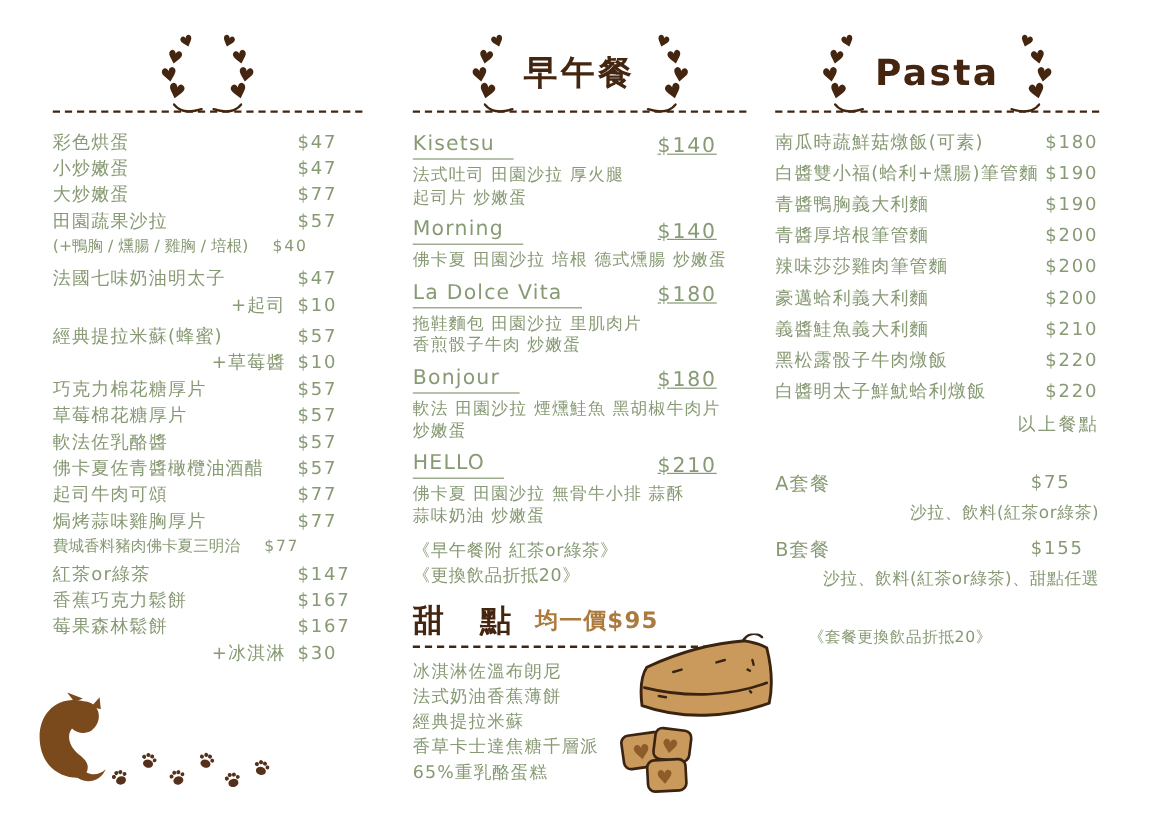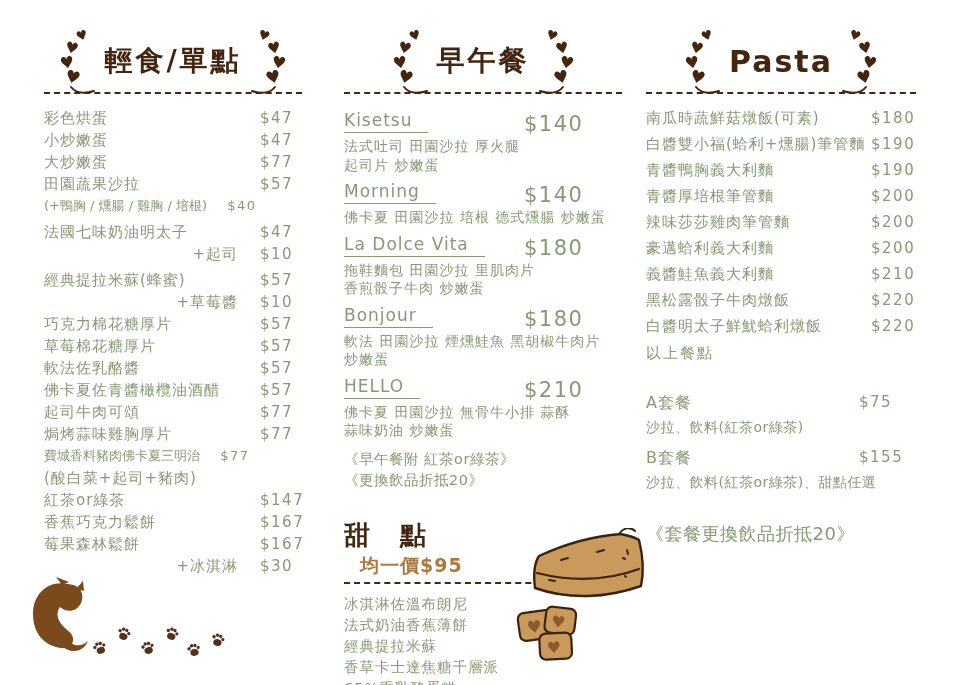--- a/index.html
+++ b/index.html
@@ -34,55 +34,55 @@
   .vine .h2{font-size:15px;left:5px;top:8px;transform:rotate(12deg);}
   .vine .h3{font-size:16px;left:0;top:22px;transform:rotate(-10deg);}
   .vine .h4{font-size:17px;left:5px;top:36px;transform:rotate(14deg);}
   .vine svg{position:absolute;left:10px;top:52px;}
   .vine.right{transform:scaleX(-1);}
 
   
   .item-row{position:relative;height:16px;margin-bottom:6px;color:var(--green);
             font-size:15px;line-height:16px;letter-spacing:1px;white-space:nowrap;}
   .item-name{display:inline-block;white-space:nowrap;}
-  .item-price{position:absolute;left:216px;top:0;letter-spacing:1.5px;}
+  .item-price{position:absolute;left:204px;top:0;letter-spacing:1.5px;}
   .row-indent .item-name{width:194px;text-align:right;}
   .row-gap{margin-top:10px;}
   .row-small{font-size:13px;letter-spacing:0;}
   .row-small .item-price{position:static;margin-left:16px;}
   #col3 .item-row{margin-bottom:10px;}
   #col3 .item-row .item-price{left:225px;}
 
   
   .set{margin-bottom:7px;}
   .set-head{position:relative;height:23px;margin-bottom:4px;}
   .set-name{color:var(--green);font-size:17px;letter-spacing:1px;
             border-bottom:1.6px solid var(--green);padding:0 16px 2px 0;}
-  .set-price{position:absolute;left:180px;top:2px;color:var(--green);font-size:21px;letter-spacing:1.5px;}
+  .set-price{position:absolute;left:204px;top:2px;color:var(--green);font-size:17px;letter-spacing:1.5px;text-decoration:underline;}
   .set-desc{color:var(--green);font-size:14px;line-height:18.5px;letter-spacing:1px;white-space:pre-line;}
 
   .note-line{color:var(--green);font-size:14.5px;line-height:21px;letter-spacing:0.5px;white-space:nowrap;}
   #col2 .notes{margin-top:9px;}
 
   
-  .dessert-head{display:flex;align-items:flex-start;margin-top:27px;flex-direction:column;}
+  .dessert-head{display:flex;align-items:center;margin-top:9px;}
   .dessert-title{color:var(--ink);font-size:26px;font-weight:bold;letter-spacing:4px;white-space:pre;}
   .dessert-price{color:var(--tan);font-size:19px;font-weight:bold;margin-left:16px;letter-spacing:1px;}
   .dessert-divider{border-top:2.5px dashed var(--ink);margin-top:3px;margin-bottom:10px;}
   .dessert-item{color:var(--green);font-size:14.5px;line-height:21px;letter-spacing:1px;white-space:nowrap;}
 
   
-  #col3 .extra-title{color:var(--green);font-size:15px;letter-spacing:2px;text-align:left;margin:6px 0 10px;}
+  #col3 .extra-title{color:var(--green);font-size:15px;letter-spacing:2px;text-align:right;margin:6px 0 10px;}
   #col3 .note-line{line-height:25px;}
   .combos{margin-top:30px;}
   .combo-head{position:relative;height:18px;margin-bottom:8px;}
   .combo-name{color:var(--green);font-size:16px;letter-spacing:1px;}
   .combo-price{position:absolute;left:213px;top:0;color:var(--green);font-size:15px;letter-spacing:1.5px;}
-  .combo-desc{color:var(--green);font-size:14px;letter-spacing:0.5px;margin-bottom:11px;white-space:nowrap;}
-  .combo-note{color:var(--green);font-size:18px;letter-spacing:0.5px;margin-top:30px;white-space:nowrap;}
+  .combo-desc{color:var(--green);font-size:14px;letter-spacing:0.5px;margin-bottom:11px;white-space:nowrap;text-align:right;}
+  .combo-note{color:var(--green);font-size:13px;letter-spacing:0.5px;margin-top:30px;white-space:nowrap;margin-left:28px;}
 
   .art{position:absolute;}
   #cat-art{left:26px;top:576px;}
   #paw-art{left:90px;top:620px;}
   #dessert-art{left:505px;top:528px;}
 </style>
 </head>
 <body>
 
 <div class="page">
@@ -91,21 +91,20 @@
     <div class="col-header">
       <div class="vine">
         <span class="h h1">♥</span>
         <span class="h h2">♥</span>
         <span class="h h3">♥</span>
         <span class="h h4">♥</span>
         <svg width="26" height="12" viewBox="0 0 26 12">
             <path d="M1 2 Q8 11 24 6" stroke="#44250f" stroke-width="2" fill="none" stroke-linecap="round"></path>
           </svg>
       </div>
-      <span class="col-title">輕食/單點</span>
       <div class="vine right">
         <span class="h h1">♥</span>
         <span class="h h2">♥</span>
         <span class="h h3">♥</span>
         <span class="h h4">♥</span>
         <svg width="26" height="12" viewBox="0 0 26 12">
             <path d="M1 2 Q8 11 24 6" stroke="#44250f" stroke-width="2" fill="none" stroke-linecap="round"></path>
           </svg>
       </div>
     </div>
@@ -185,24 +184,20 @@
         <div class="item-row">
           <span class="item-name">焗烤蒜味雞胸厚片</span>
           <span class="item-price">$77</span>
         </div>
 
         <div class="item-row row-small">
           <span class="item-name">費城香料豬肉佛卡夏三明治</span>
           <span class="item-price">$77</span>
         </div>
 
-        <div class="item-row">
-          <span class="item-name">(酸白菜+起司+豬肉)</span>
-          <span class="item-price"></span>
-        </div>
 
         <div class="item-row">
           <span class="item-name">紅茶or綠茶</span>
           <span class="item-price">$147</span>
         </div>
 
         <div class="item-row">
           <span class="item-name">香蕉巧克力鬆餅</span>
           <span class="item-price">$167</span>
         </div>

